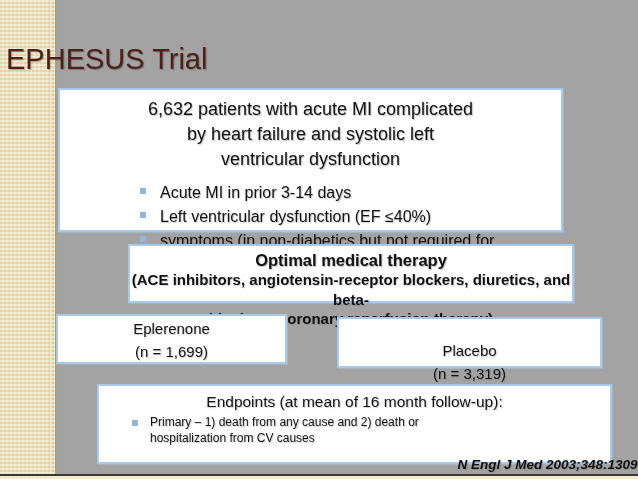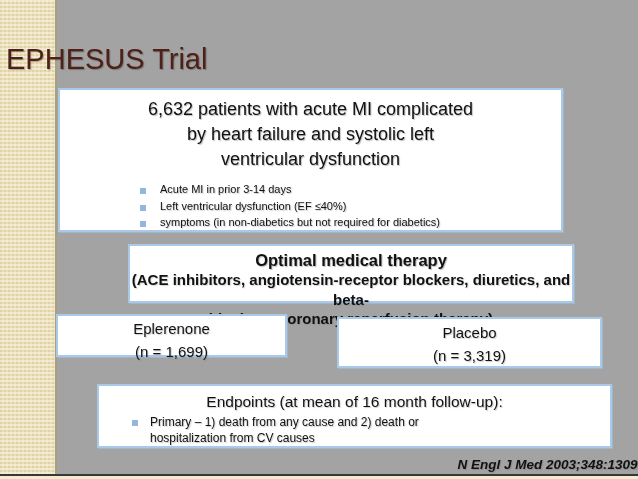--- a/index.html
+++ b/index.html
@@ -17,36 +17,36 @@
   .page-title{position:absolute;left:6px;top:44px;font-size:29px;line-height:1.05;
     color:#4F2018;white-space:nowrap;text-shadow:1px 1px 1px rgba(0,0,0,0.28);}
 
   .bluebox{position:absolute;background:#ffffff;border:2px solid #A9C9E9;
     box-sizing:border-box;box-shadow:1px 1px 0 rgba(169,201,233,0.45);}
 
   .box-population{left:58px;top:88px;width:505px;height:144px;}
   .pop-heading{margin-top:7px;text-align:center;font-size:18px;line-height:1.38;
     color:#111;white-space:pre-line;text-shadow:1px 1px 1px rgba(90,90,90,0.4);}
   .pop-bullets{margin-top:10px;margin-left:80px;margin-right:8px;}
-  .bullet-row{display:flex;align-items:flex-start;font-size:11px;line-height:1.5;
+  .bullet-row{display:flex;align-items:flex-start;font-size:16px;line-height:1.5;
     color:#111;text-shadow:1px 1px 1px rgba(110,110,110,0.35);}
   .sq{flex:none;width:6px;height:6px;background:#92B6DC;margin-top:7px;margin-right:14px;}
 
   .box-therapy{left:128px;top:244px;width:446px;height:59px;text-align:center;}
   .therapy-heading{margin-top:5px;font-size:16.5px;font-weight:bold;color:#111;
     text-shadow:1px 1px 1px rgba(90,90,90,0.4);}
   .therapy-subtext{font-size:15px;line-height:1.3;color:#111;white-space:pre-line;
     text-shadow:1px 1px 1px rgba(120,120,120,0.3);font-weight:bold;}
 
   .box-arm{text-align:center;font-size:15px;line-height:1.5;color:#111;
     text-shadow:1px 1px 1px rgba(110,110,110,0.35);}
-  .box-arm-eplerenone{left:56px;top:314px;width:231px;height:43px;padding-top:2px;}
-  .box-arm-placebo{left:337px;top:317px;width:265px;height:51px;padding-top:3px;}
+  .box-arm-eplerenone{left:56px;top:314px;width:231px;height:50px;padding-top:2px;}
+  .box-arm-placebo{left:337px;top:317px;width:265px;height:51px;padding-top:21px;}
 
-  .box-endpoints{left:97px;top:384px;width:515px;height:64px;}
+  .box-endpoints{left:97px;top:384px;width:515px;height:80px;}
   .endpoints-heading{margin-top:7px;text-align:center;font-size:15.5px;color:#111;
     text-shadow:1px 1px 1px rgba(110,110,110,0.35);}
   .endpoints-bullets{margin-top:3px;margin-left:33px;margin-right:10px;}
   .endpoints-bullets .bullet-row{font-size:12px;line-height:1.35;}
   .endpoints-bullets .sq{margin-top:6px;margin-right:12px;}
   .pre{white-space:pre-line;}
 
   .citation{position:absolute;right:-4px;top:457px;font-size:13.5px;font-weight:bold;
     font-style:italic;color:#111;white-space:nowrap;
     text-shadow:1px 1px 1px rgba(110,110,110,0.4);}

